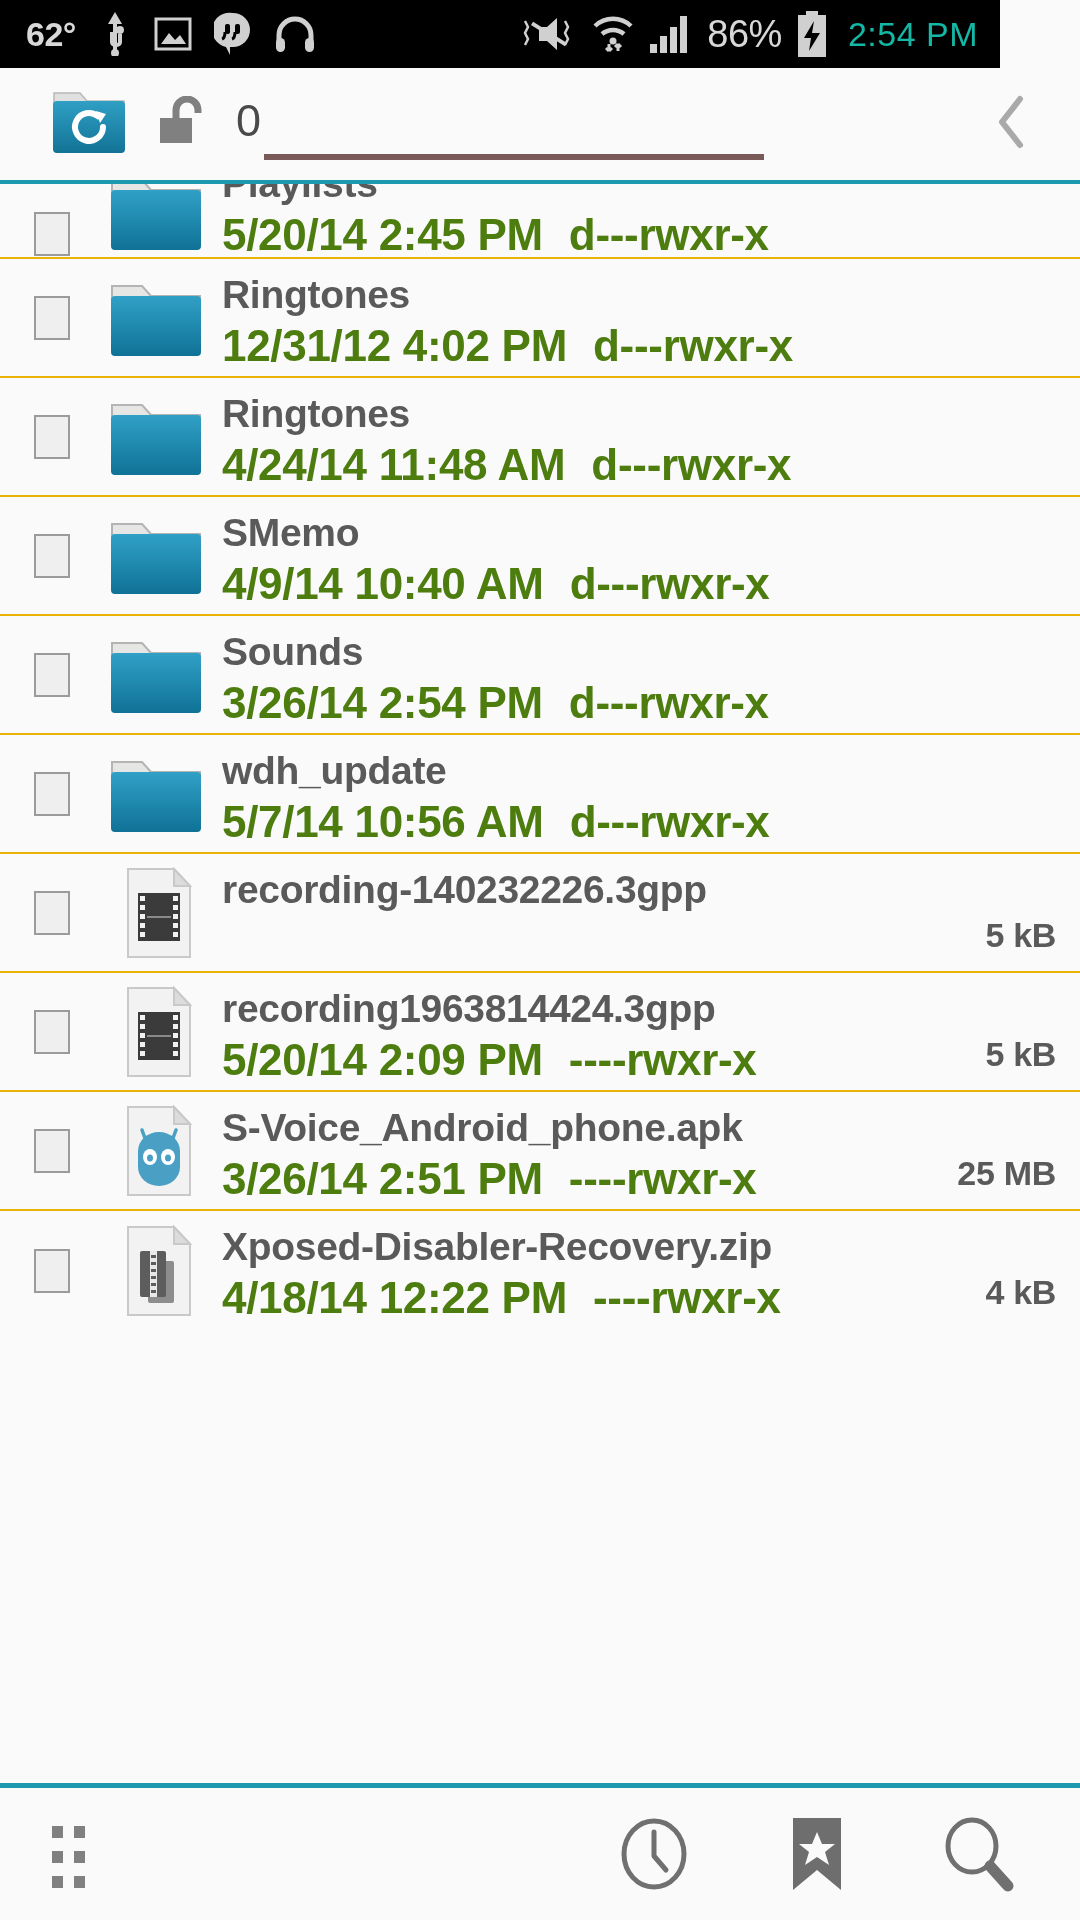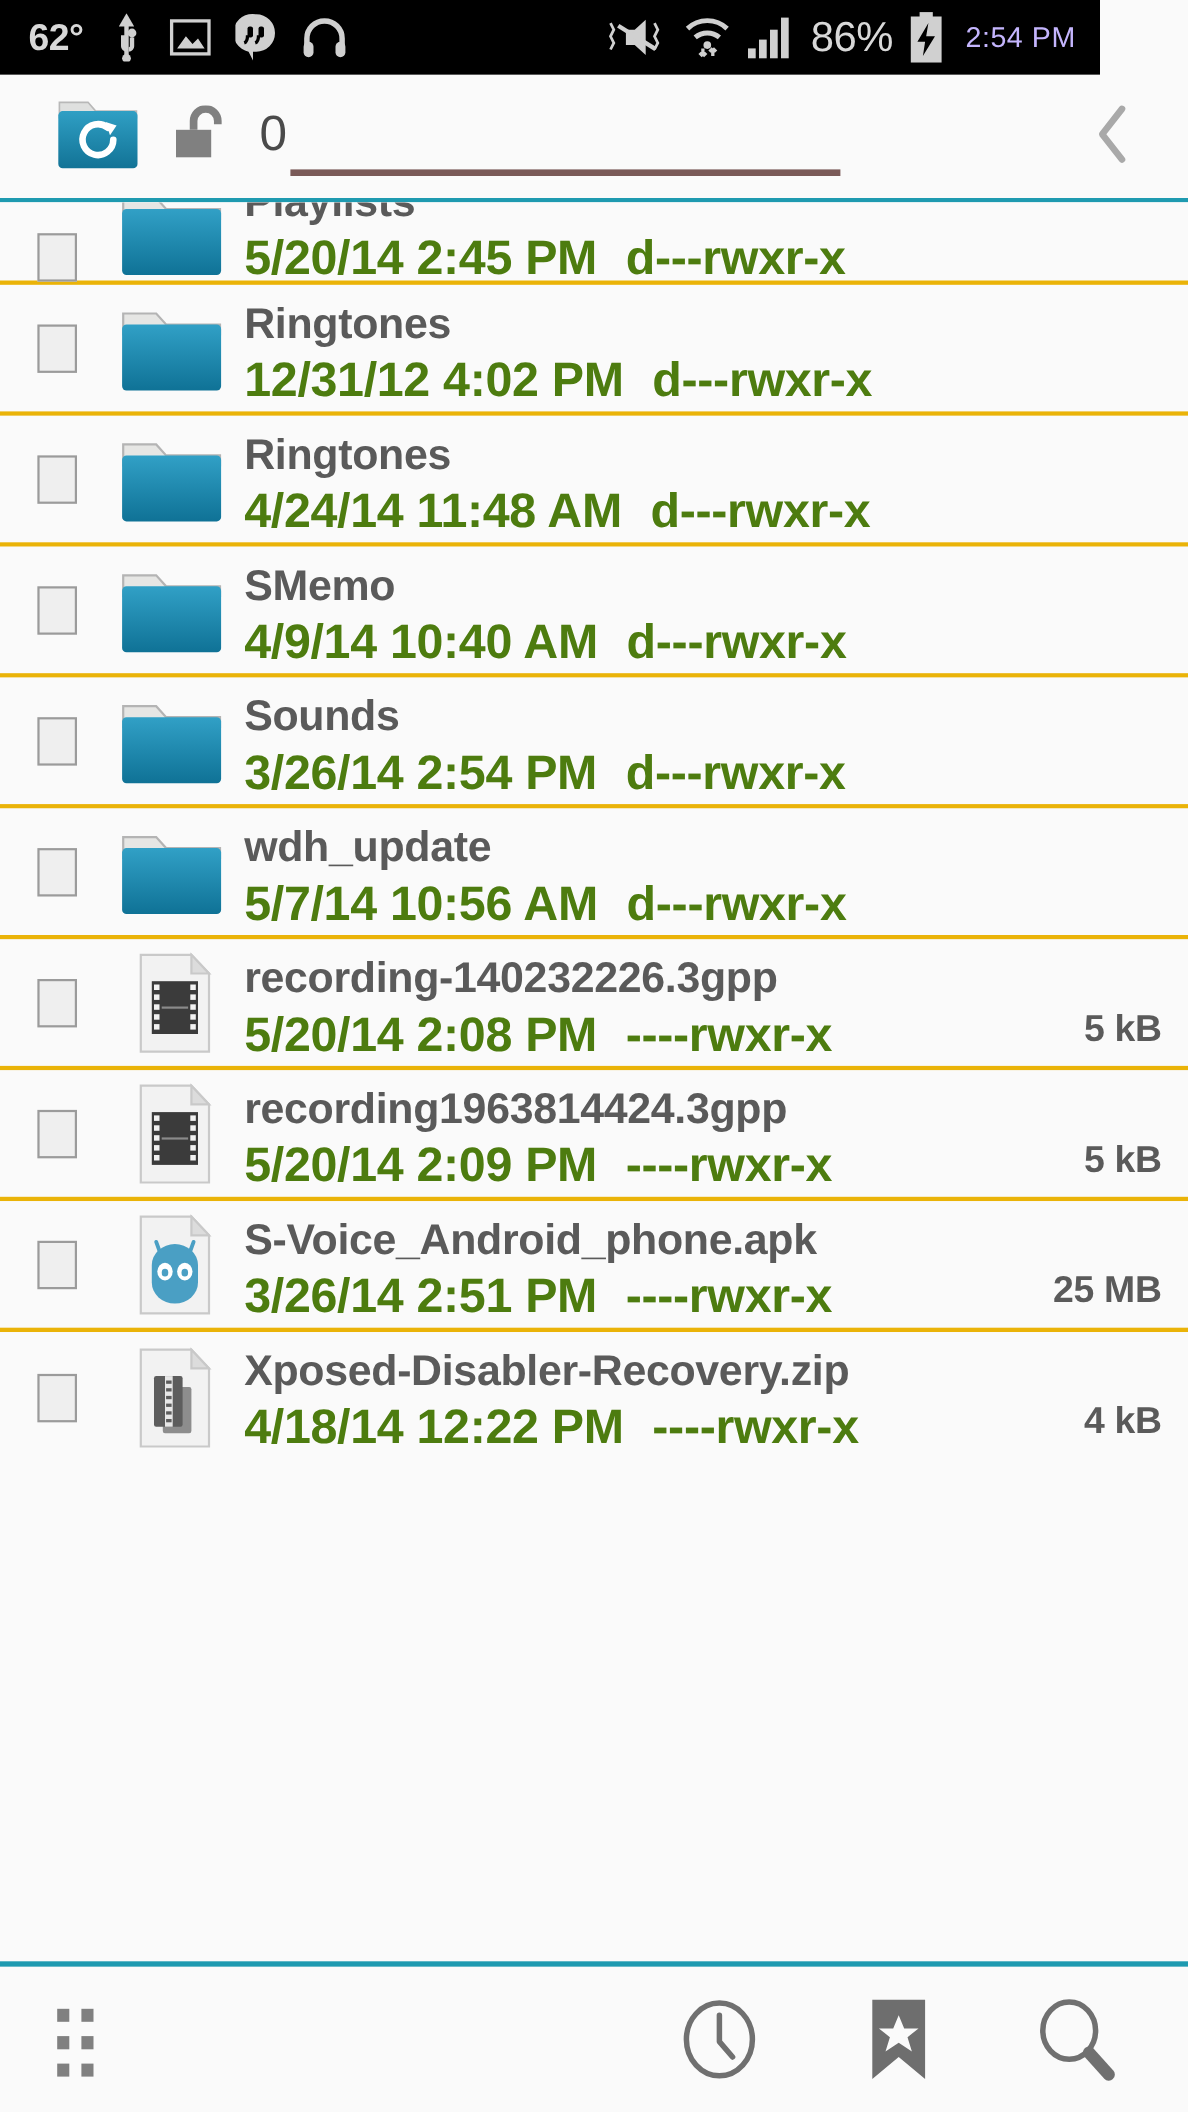--- a/index.html
+++ b/index.html
@@ -15,21 +15,21 @@
     position: absolute; top: 0; left: 0;
     width: 1000px; height: 68px;
     background: #000;
     display: flex; align-items: center;
     color: #d6d6d6;
   }
   .sb-left { display: flex; align-items: center; gap: 22px; padding-left: 26px; }
   .sb-right { display: flex; align-items: center; gap: 14px; margin-left: auto; padding-right: 22px; }
   .sb-temp { font-size: 34px; font-weight: bold; letter-spacing: -0.5px; color: #d8d8d8; }
   .sb-pct  { font-size: 38px; font-weight: normal; color: #d8d8d8; letter-spacing: -0.5px; }
-  .sb-time { font-size: 26px; color: #c4b5fd; letter-spacing: 0.5px; padding-left: 6px; }
+  .sb-time { font-size: 34px; color: #14b8a6; letter-spacing: 0.5px; padding-left: 6px; }
   .sb-icon { display: inline-flex; align-items: center; justify-content: center; }
 
   
   .toolbar {
     position: absolute; top: 68px; left: 0;
     width: 1080px; height: 112px;
     background: #fafafa;
   }
   .tb-folder {
     position: absolute; left: 50px; top: 15px;
@@ -60,21 +60,21 @@
   }
   .list {
     position: absolute; top: 184px; left: 0;
     width: 1080px; height: 1563px;
     background: #fafafa;
     overflow: hidden;
   }
   .row {
     position: relative;
     height: 119px;
-    border-bottom: 4px solid #eab308;
+    border-bottom: 2px solid #eab308;
     background: #fafafa;
   }
   .row.clipped { height: 75px; }
   .row:last-child { border-bottom: none; }
 
   .cb {
     position: absolute; left: 34px; top: 50%;
     transform: translateY(-50%);
     width: 36px; height: 44px;
     background: #efefef;
@@ -368,21 +368,20 @@
         <rect x="65" y="29" width="5" height="5"></rect>
             <rect x="65" y="38" width="5" height="5"></rect>
         <rect x="65" y="47" width="5" height="5"></rect>
             <rect x="65" y="56" width="5" height="5"></rect>
         <rect x="65" y="65" width="5" height="5"></rect>
       </g>
       <rect x="39" y="49" width="24" height="2" fill="#8a8a8a"></rect>
     </svg></div>
       <div class="meta">
         <div class="fname">recording-140232226.3gpp</div>
-        <div class="finfo"><span>5/20/14 2:08 PM</span><span class="perm">----rwxr-x</span></div>
         <div class="fsize">5 kB</div>
       </div>
     </div>
     <div class="row">
       <div class="cb"></div>
       <div class="icon-wrap"><svg width="96" height="92" viewBox="0 0 96 92">
       <path d="M20 2 H66 L82 19 V90 H20 Z" fill="#f2f2f2" stroke="#c9c9c9" stroke-width="2"></path>
       <path d="M66 2 L82 19 H66 Z" fill="#dcdcdc" stroke="#c9c9c9" stroke-width="2"></path>
       <rect x="30" y="26" width="42" height="48" fill="#3b3b3b"></rect>
       <g fill="#f2f2f2">

